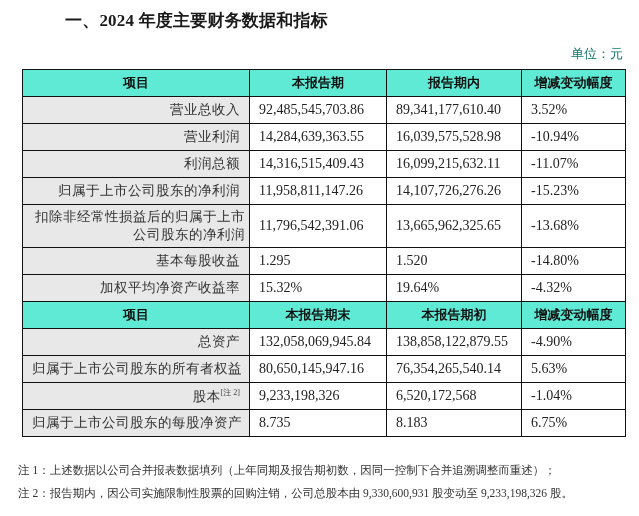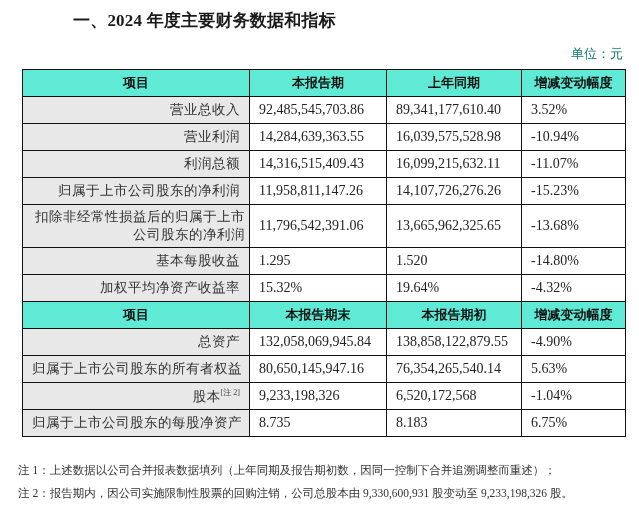--- a/index.html
+++ b/index.html
@@ -16,21 +16,20 @@
       color: #1a1a1a;
     }
     .title {
       position: absolute;
       left: 65px;
       top: 9px;
       font-size: 17px;
       font-weight: bold;
       letter-spacing: 0.2px;
       white-space: nowrap;
-      margin-left: 8px;
     }
     .unit {
       position: absolute;
       right: 16px;
       top: 45px;
       font-size: 13px;
       color: #0f766e;
       white-space: nowrap;
     }
     table.fin {
@@ -104,21 +103,21 @@
   <colgroup>
     <col class="c1">
       <col class="c2">
       <col class="c3">
       <col class="c4">
   </colgroup>
   <tbody>
     <tr>
       <th>项目</th>
       <th>本报告期</th>
-      <th>上年同期</th>
+      <th>报告期内</th>
       <th>增减变动幅度</th>
     </tr>
     <tr>
       <td class="label">营业总收入</td>
       <td class="num">92,485,545,703.86</td>
       <td class="num">89,341,177,610.40</td>
       <td class="num">3.52%</td>
     </tr>
     <tr>
       <td class="label">营业利润</td>

